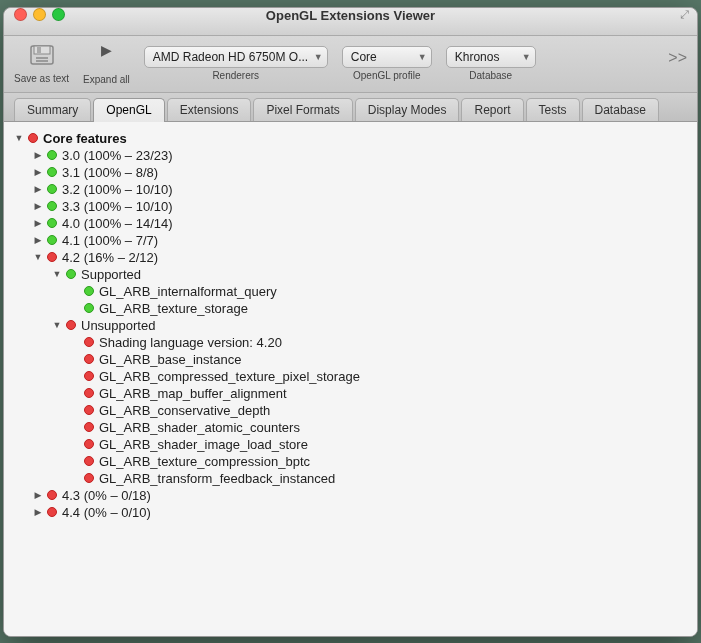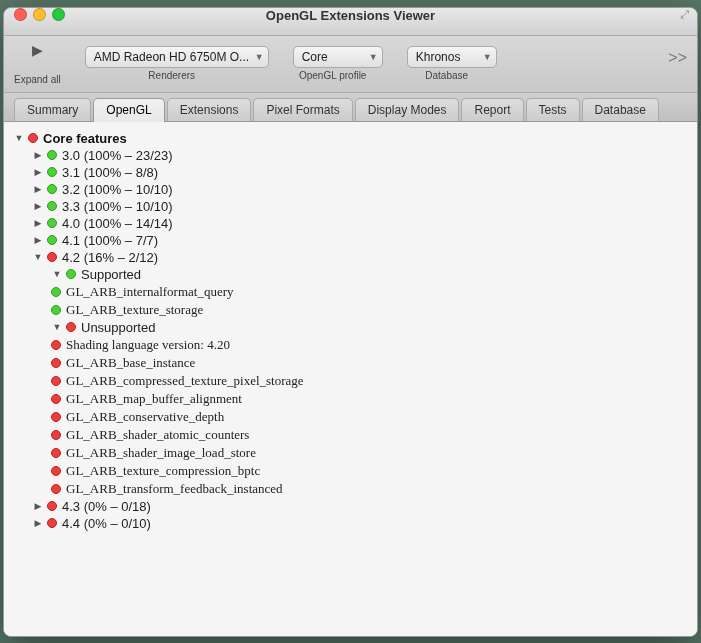--- a/index.html
+++ b/index.html
@@ -124,21 +124,20 @@
       border: 1px solid #aaa;
       border-radius: 5px;
       padding: 2px 18px 2px 8px;
       font-size: 12px;
       color: #222;
       appearance: none;
       -webkit-appearance: none;
       cursor: pointer;
       min-width: 140px;
       height: 22px;
-      margin-left: 10px;
     }
 
     .toolbar-select select.small {
       min-width: 90px;
     }
 
     .select-wrapper {
       position: relative;
       display: inline-block;
     }
@@ -259,39 +258,53 @@
 
     .section-header {
       font-weight: 600;
       color: #111;
     }
 
     
     .indent-0 { }
     .indent-1 { padding-left: 27px; }
     .indent-2 { padding-left: 46px; }
-    .indent-3 { padding-left: 31px; font-family: Liberation Serif, serif; }
+    .indent-3 { padding-left: 64px; }
   </style>
 </head>
 <body>
 
 <div class="window">
 
   <div class="titlebar">
     <div class="titlebar-buttons">
       <div class="titlebar-btn btn-close"></div>
       <div class="titlebar-btn btn-min"></div>
       <div class="titlebar-btn btn-max"></div>
     </div>
     <span class="titlebar-title">OpenGL Extensions Viewer</span>
     <span class="titlebar-resize">⤢</span>
   </div>
 
   <div class="toolbar">
 
+    <div class="toolbar-group">
+      <div class="toolbar-icon">
+        <svg width="28" height="26" viewBox="0 0 28 26">
+          <rect x="3" y="2" width="22" height="18" rx="2" fill="none" stroke="#888" stroke-width="1.5"></rect>
+          <rect x="6" y="2" width="16" height="8" fill="#ddd" stroke="#888" stroke-width="1"></rect>
+          <line x1="8" y1="14" x2="20" y2="14" stroke="#888" stroke-width="1.5"></line>
+          <line x1="8" y1="17" x2="20" y2="17" stroke="#888" stroke-width="1.5"></line>
+          <rect x="9" y="3" width="4" height="6" fill="#aaa"></rect>
+        </svg>
+      </div>
+      <div class="toolbar-expand">
+        <span>Save as text</span>
+      </div>
+    </div>
 
     <div class="toolbar-group">
       <div class="toolbar-arrow">▶</div>
       <div class="toolbar-label">Expand all</div>
     </div>
 
     <div class="toolbar-select">
       <div class="select-wrapper">
         <select>
           <option>AMD Radeon HD 6750M O...</option>

